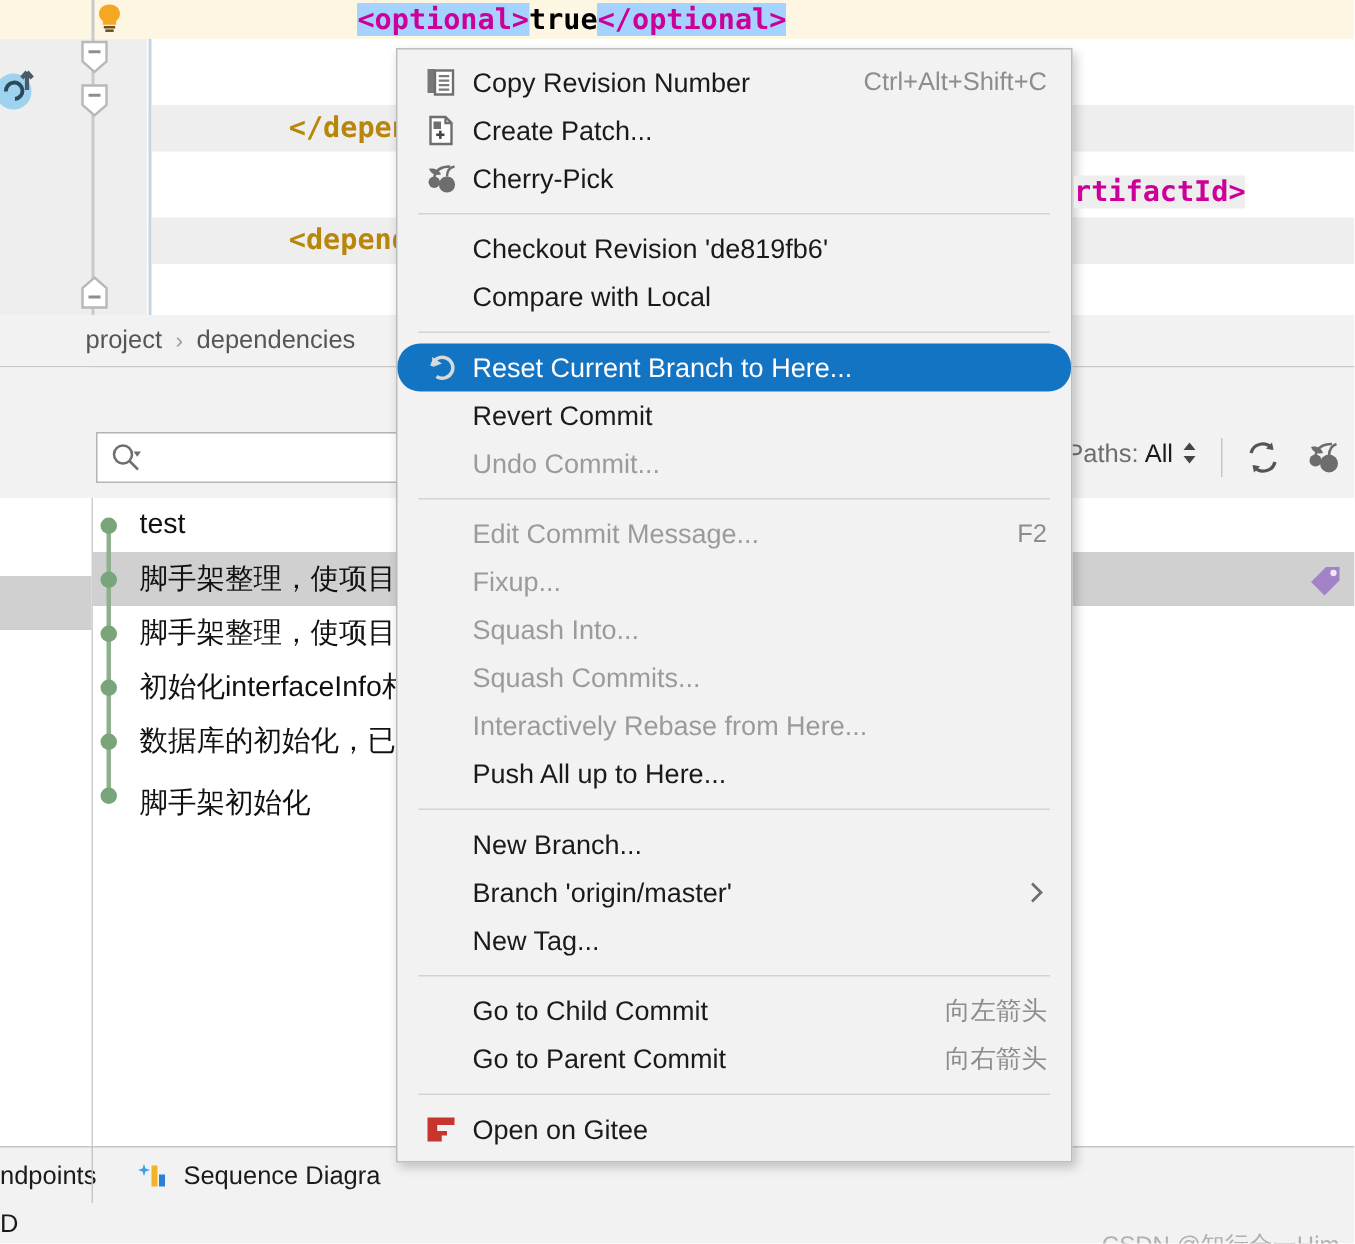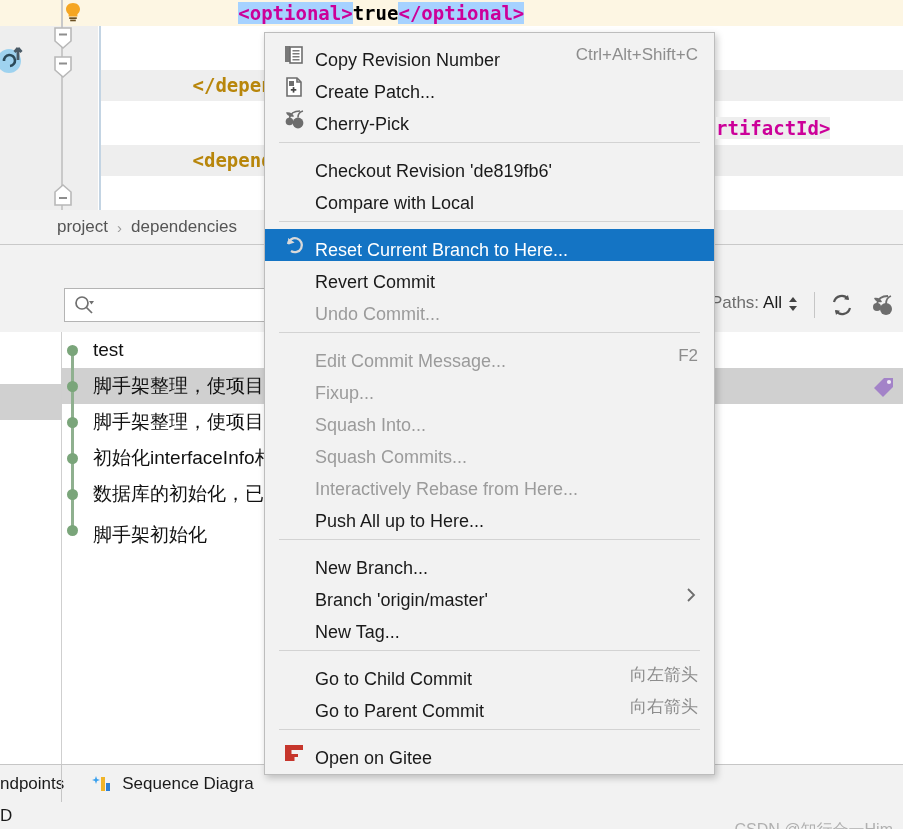--- a/index.html
+++ b/index.html
@@ -82,21 +82,21 @@
     background:#f2f2f2;border-bottom:1px solid #d0d0d0;
   }
   .searchbox{
     position:absolute;left:64px;top:288px;width:600px;height:34px;
     background:#ffffff;border:1px solid #b4b4b4;
     display:flex;align-items:center;padding-left:8px;box-sizing:border-box;
   }
   .search-icon{width:22px;height:22px;display:block;}
   .paths-btn{
     position:absolute;right:105px;top:293px;
-    font-size:17px;color:#333;display:flex;align-items:flex-end;gap:4px;
+    font-size:17px;color:#333;display:flex;align-items:flex-start;gap:4px;
   }
   .paths-label{color:#6d6d6d;}
   .paths-value{color:#1a1a1a;}
   .spinner-arrows{display:inline-block;width:10px;height:18px;position:relative;margin-left:2px;}
   .tb-divider{
     position:absolute;right:88px;top:292px;width:1px;height:26px;background:#c6c6c6;
   }
   .tb-icon{position:absolute;top:292px;width:26px;height:26px;}
   .tb-refresh{right:48px;}
   .tb-cherry{right:8px;}
@@ -155,26 +155,26 @@
   
   .ctxmenu{
     position:absolute;left:264px;top:32px;width:451px;
     background:#f2f2f2;
     border:1px solid #bdbdbd;
     box-shadow:2px 3px 7px rgba(0,0,0,0.22);
     padding:6px 0 5px 0;
     box-sizing:border-box;
   }
   .mi{
-    position:relative;height:32px;display:flex;align-items:flex-end;
+    position:relative;height:32px;display:flex;align-items:center;
     font-size:18px;color:#1a1a1a;padding-left:50px;box-sizing:border-box;
     white-space:nowrap;
   }
   .mi.disabled{color:#9b9b9b;}
-  .mi.highlight{background:#1474c4;color:#ffffff;}
+  .mi.highlight{background:#1474c4;color:#ffffff;border-radius:15px;}
   .mi .mi-icon{
     position:absolute;left:18px;top:50%;transform:translateY(-50%);
     width:22px;height:22px;display:block;
   }
   .mi .shortcut{
     position:absolute;right:16px;top:50%;transform:translateY(-50%);
     color:#8d8d8d;font-size:17px;
   }
   .mi .submenu-arrow{
     position:absolute;right:18px;top:50%;transform:translateY(-50%);

